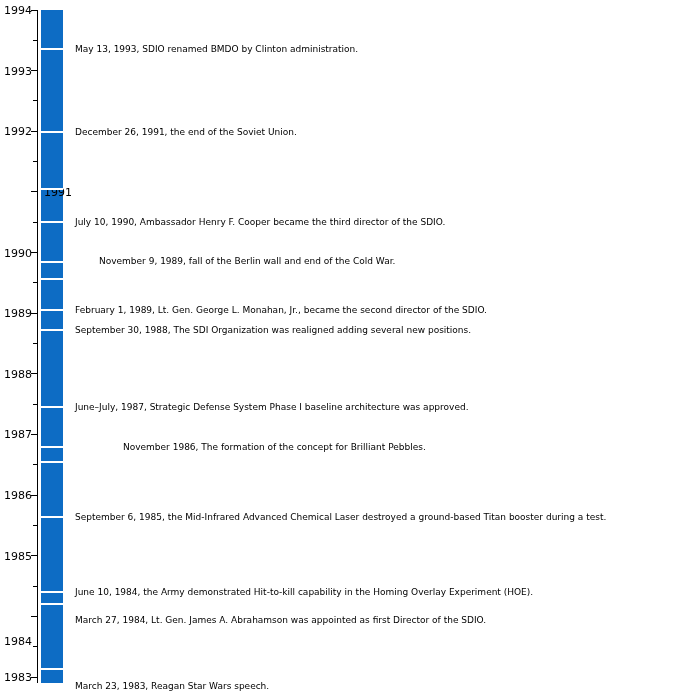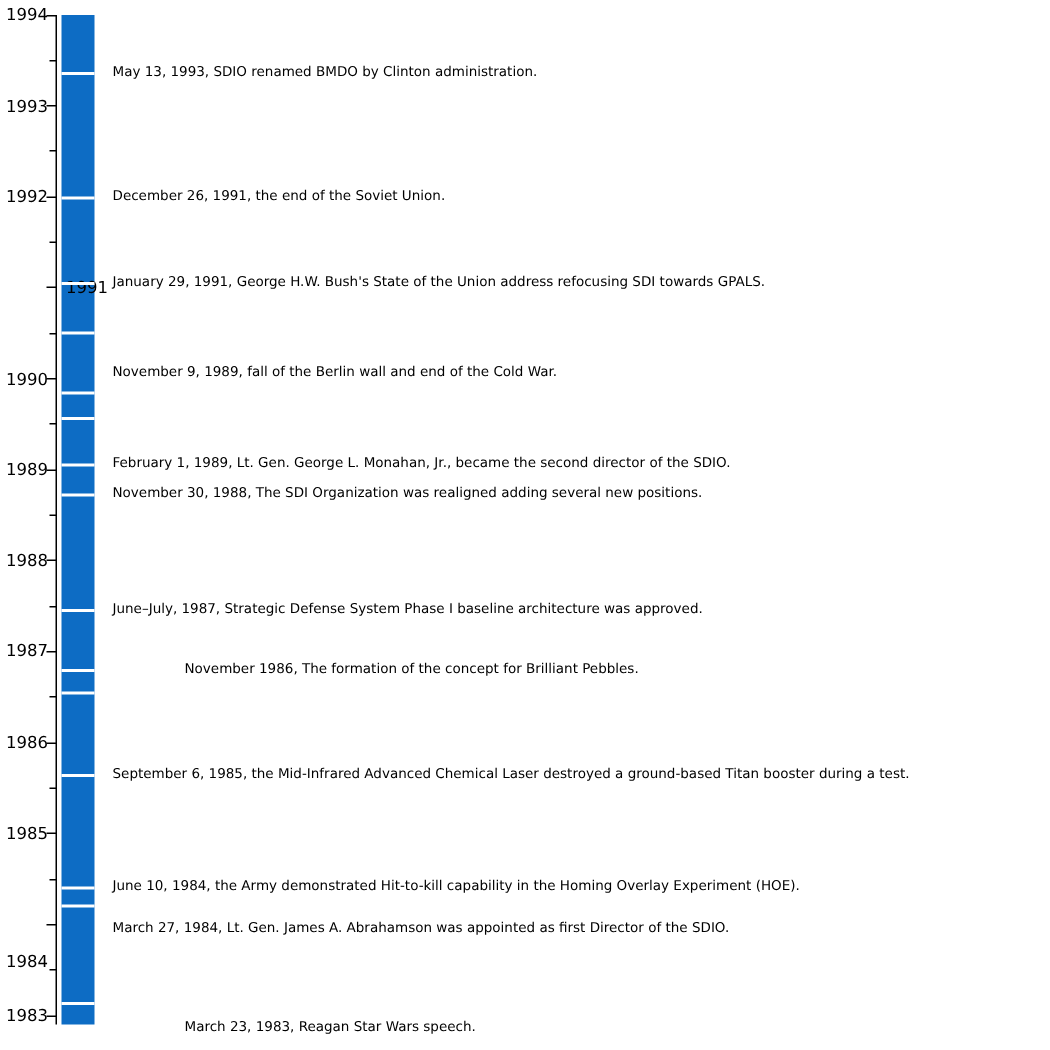--- a/index.html
+++ b/index.html
@@ -95,35 +95,35 @@
     <div class="tick minor" style="top: 282.364px;"></div>
     <div class="tick minor" style="top: 221.727px;"></div>
     <div class="tick minor" style="top: 161.091px;"></div>
     <div class="tick minor" style="top: 100.455px;"></div>
     <div class="tick minor" style="top: 39.8182px;"></div>
     <div class="event-line" style="top: 48.8073px; background: rgb(255, 255, 255);"></div>
     <div class="event-label" style="top: 48.8073px;">May 13, 1993, SDIO renamed BMDO by Clinton administration.</div>
     <div class="event-line" style="top: 131.879px; background: rgb(255, 255, 255);"></div>
     <div class="event-label" style="top: 131.879px;">December 26, 1991, the end of the Soviet Union.</div>
     <div class="event-line" style="top: 188.877px; background: rgb(255, 255, 255);"></div>
-    <div class="event-label" style="top: 188.877px;">January 29, 1991, George H.W. Bush's State of the Union address refocusing SDI towards GPALS.</div>
     <div class="event-line" style="top: 221.621px; background: rgb(255, 255, 255);"></div>
+    <div class="event-label" style="top: 221.621px;">July 10, 1990, Ambassador Henry F. Cooper became the third director of the SDIO.</div>
     <div class="event-line" style="top: 262.247px; background: rgb(255, 255, 255);"></div>
-    <div class="event-label" style="top: 249px;">November 9, 1989, fall of the Berlin wall and end of the Cold War.</div>
+    <div class="event-label" style="top: 261px; margin-left: 24px;">November 9, 1989, fall of the Berlin wall and end of the Cold War.</div>
     <div class="event-line" style="top: 279.225px; background: rgb(255, 255, 255);"></div>
     <div class="event-line" style="top: 309.544px; background: rgb(255, 255, 255);"></div>
     <div class="event-label" style="top: 309.544px;">February 1, 1989, Lt. Gen. George L. Monahan, Jr., became the second director of the SDIO.</div>
     <div class="event-line" style="top: 329.554px; background: rgb(255, 255, 255);"></div>
-    <div class="event-label" style="top: 329.554px;">November 30, 1988, The SDI Organization was realigned adding several new positions.</div>
+    <div class="event-label" style="top: 329.554px;">September 30, 1988, The SDI Organization was realigned adding several new positions.</div>
     <div class="event-line" style="top: 406.562px; background: rgb(255, 255, 255);"></div>
     <div class="event-label" style="top: 406.562px;">June–July, 1987, Strategic Defense System Phase I baseline architecture was approved.</div>
     <div class="event-line" style="top: 446.582px; background: rgb(255, 255, 255);"></div>
     <div class="event-label" style="top: 446.582px; padding-left: 48px;">November 1986, The formation of the concept for Brilliant Pebbles.</div>
     <div class="event-line" style="top: 462.347px; background: rgb(255, 255, 255);"></div>
     <div class="event-line" style="top: 516.92px; background: rgb(255, 255, 255);"></div>
     <div class="event-label" style="top: 516.92px;">September 6, 1985, the Mid-Infrared Advanced Chemical Laser destroyed a ground-based Titan booster during a test.</div>
     <div class="event-line" style="top: 591.503px; background: rgb(255, 255, 255);"></div>
     <div class="event-label" style="top: 591.503px;">June 10, 1984, the Army demonstrated Hit-to-kill capability in the Homing Overlay Experiment (HOE).</div>
     <div class="event-line" style="top: 604.236px; background: rgb(255, 255, 255);"></div>
     <div class="event-label" style="top: 604.236px; margin-top: 16px;">March 27, 1984, Lt. Gen. James A. Abrahamson was appointed as first Director of the SDIO.</div>
     <div class="event-line" style="top: 668.511px; background: rgb(255, 255, 255);"></div>
-    <div class="event-label" style="top: 686px; margin-left: 48px;">March 23, 1983, Reagan Star Wars speech.</div>
+    <div class="event-label" style="top: 686px;">March 23, 1983, Reagan Star Wars speech.</div>
   </div>
 
 </body></html>

